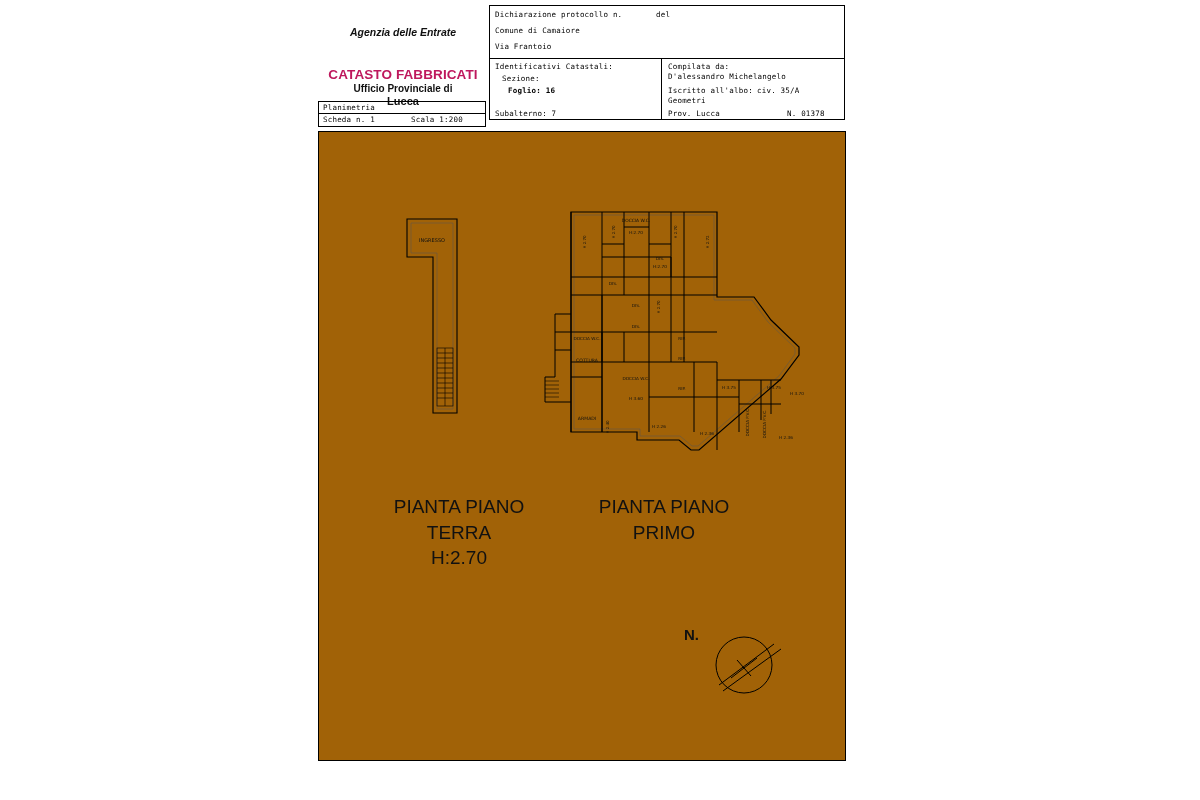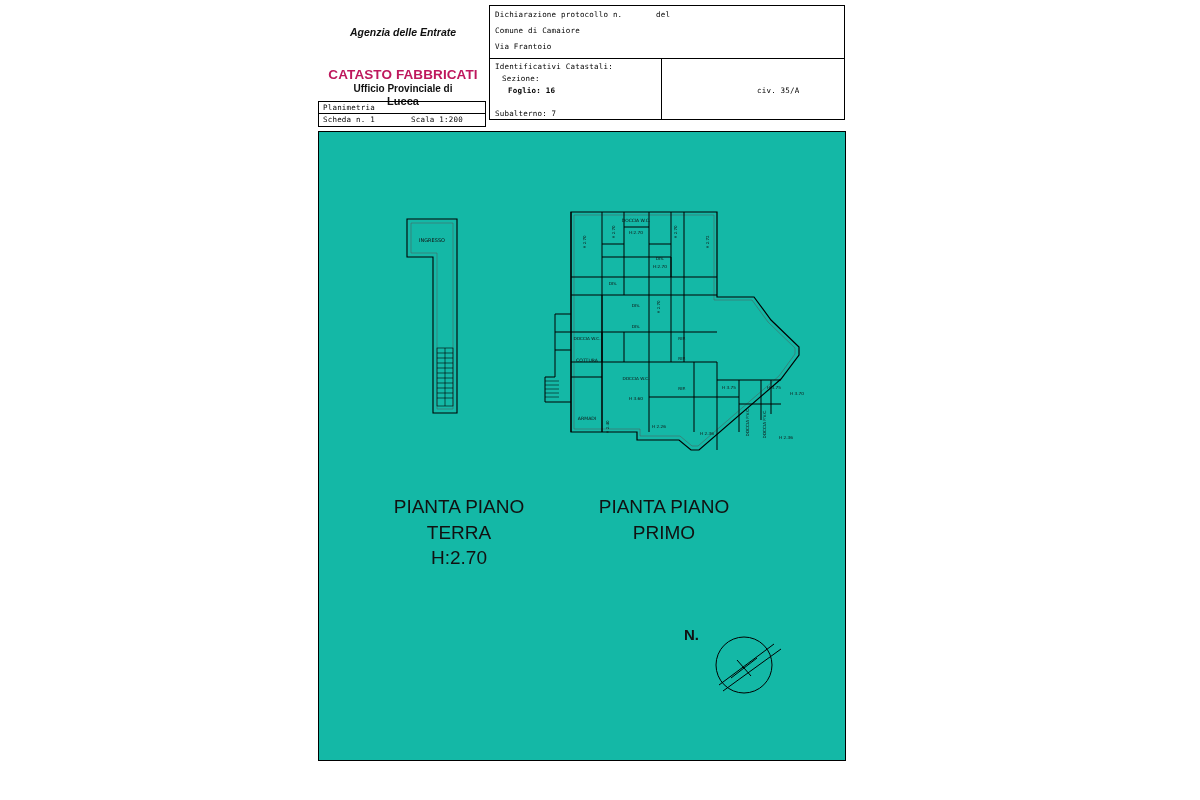--- a/index.html
+++ b/index.html
@@ -141,21 +141,21 @@
 
   
   .frame {
     position: absolute;
     left: 318px;
     top: 131px;
     width: 528px;
     height: 630px;
     border: 1px solid #000;
     box-sizing: border-box;
-    background: #14b8a6;
+    background: #a16207;
   }
 
   
   .caption {
     position: absolute;
     text-align: center;
     font-size: 19px;
     color: #111;
     line-height: 1.35;
     font-family: "Liberation Sans", sans-serif;
@@ -208,20 +208,28 @@
       <span class="l hdr-l3">Via Frantoio</span>
       <span class="l hdr-l3b">civ. 35/A</span>
     </div>
     <div class="hdr-bottom">
       <div class="hdr-bl">
         <span class="l bl1">Identificativi Catastali:</span>
         <span class="l bl2">Sezione:</span>
         <span class="l bl3">Foglio: 16</span>
         <span class="l bl4">Particella: 72</span>
         <span class="l bl5">Subalterno: 7</span>
+      </div>
+      <div class="hdr-br">
+        <span class="l br1">Compilata da:</span>
+        <span class="l br2">D'alessandro Michelangelo</span>
+        <span class="l br3">Iscritto all'albo:</span>
+        <span class="l br4">Geometri</span>
+        <span class="l br5">Prov. Lucca</span>
+        <span class="l br6">N. 01378</span>
       </div>
     </div>
   </div>
 
   <div class="frame">
 
     <svg class="plan-svg" width="528" height="630" viewBox="0 0 528 630">
       <g stroke="#000" fill="none" stroke-width="1">
 
         <g>

